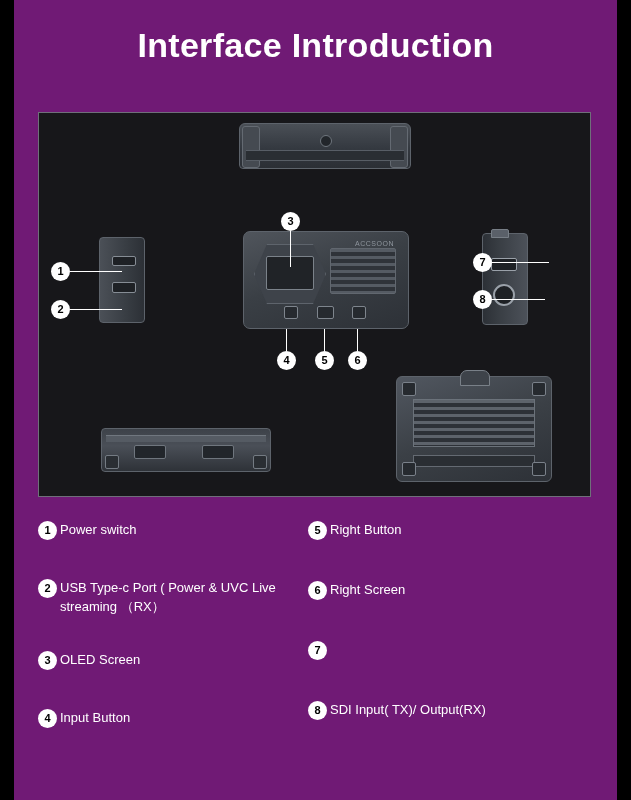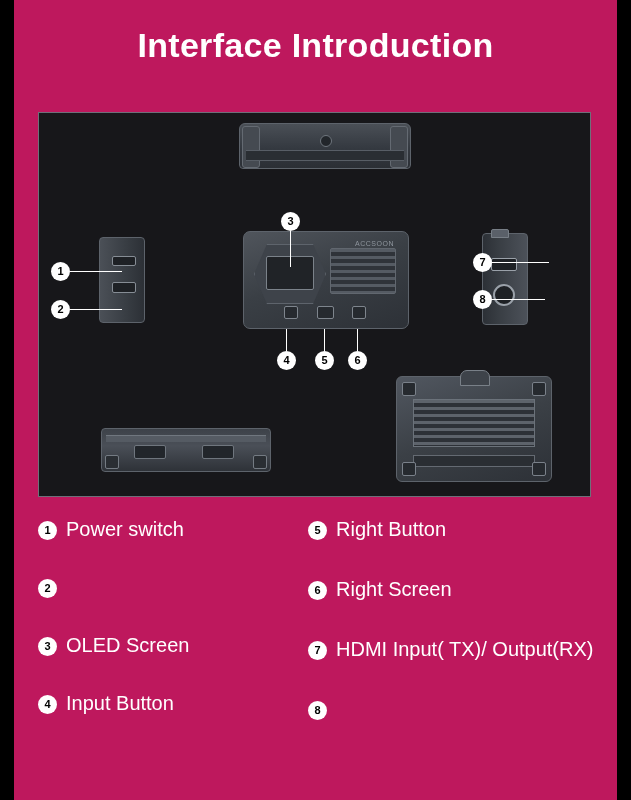--- a/index.html
+++ b/index.html
@@ -11,21 +11,21 @@
     width: 631px;
     height: 800px;
     overflow: hidden;
     font-family: "Liberation Sans", sans-serif;
     color: #ffffff;
   }
   .page {
     position: relative;
     width: 631px;
     height: 800px;
-    background: #be185d;
+    background: #701a75;
     box-sizing: border-box;
   }
   .edge-left, .edge-right {
     position: absolute;
     top: 0;
     bottom: 0;
     width: 14px;
     background: #000000;
   }
   .edge-left { left: 0; }
@@ -366,22 +366,22 @@
     border-radius: 50%;
     background: #ffffff;
     color: #000000;
     font-size: 11px;
     font-weight: bold;
     line-height: 19px;
     text-align: center;
     margin-top: 1px;
   }
   .legend-label {
-    margin-left: 9px;
-    font-size: 20px;
+    margin-left: 3px;
+    font-size: 13px;
     line-height: 19px;
     color: #ffffff;
   }
   .col-right .legend-item { margin-bottom: 36px; }
 </style>
 </head>
 <body>
 
 <div class="page">
 
@@ -462,20 +462,21 @@
 
     <div class="legend-col col-left">
 
       <div class="legend-item">
         <div class="legend-num">1</div>
         <div class="legend-label">Power switch</div>
       </div>
 
       <div class="legend-item">
         <div class="legend-num">2</div>
+        <div class="legend-label">USB Type-c Port ( Power &amp; UVC Live streaming （RX）</div>
       </div>
 
       <div class="legend-item">
         <div class="legend-num">3</div>
         <div class="legend-label">OLED Screen</div>
       </div>
 
       <div class="legend-item">
         <div class="legend-num">4</div>
         <div class="legend-label">Input Button</div>
@@ -490,24 +491,24 @@
         <div class="legend-label">Right Button</div>
       </div>
 
       <div class="legend-item">
         <div class="legend-num">6</div>
         <div class="legend-label">Right Screen</div>
       </div>
 
       <div class="legend-item">
         <div class="legend-num">7</div>
-        <div class="legend-label">HDMI Input( TX)/ Output(RX)</div>
       </div>
 
       <div class="legend-item">
         <div class="legend-num">8</div>
+        <div class="legend-label">SDI Input( TX)/ Output(RX)</div>
       </div>
 
     </div>
 
   </div>
 
 </div>
 
 </body></html>

